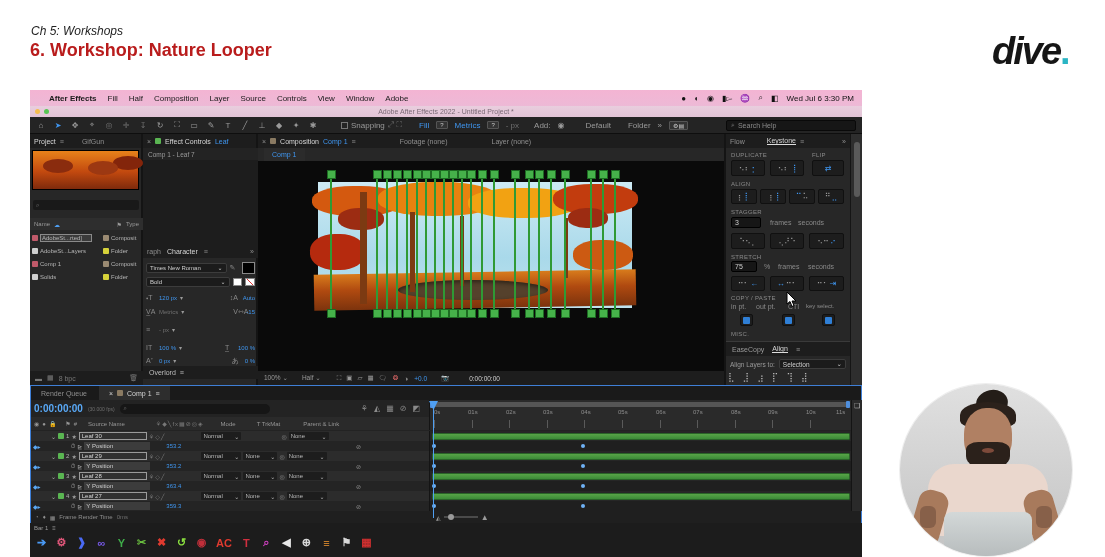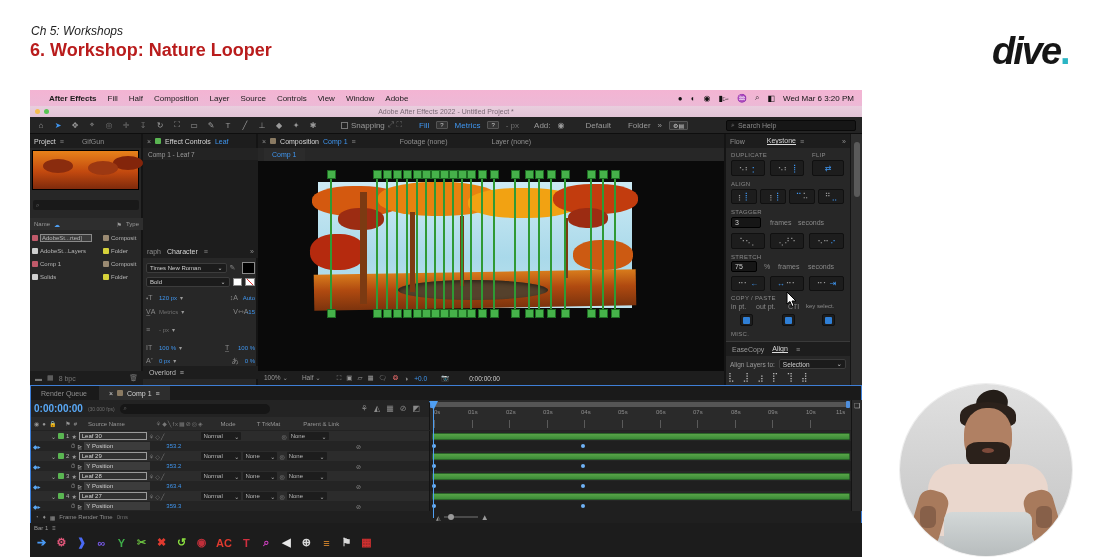--- a/index.html
+++ b/index.html
@@ -206,21 +206,21 @@
       <span>Adobe</span>
       <span class="spacer"></span>
       <span class="sicons">
         <span>●</span>
         <span>◐</span>
         <span>◉</span>
         <span>▮▻</span>
         <span>♒</span>
         <span>⌕</span>
         <span>◧</span>
-        <span>Wed Mar 6  3:20 PM</span>
+        <span>Wed Jul 6  3:30 PM</span>
       </span>
     </div>
 
     <div class="titlebar">
       <div class="tdots">
         <span class="tdot" style="background:#f5be4f"></span>
         <span class="tdot" style="background:#57c554"></span>
       </div>
       <span>Adobe After Effects 2022 - Untitled Project *</span>
     </div>

